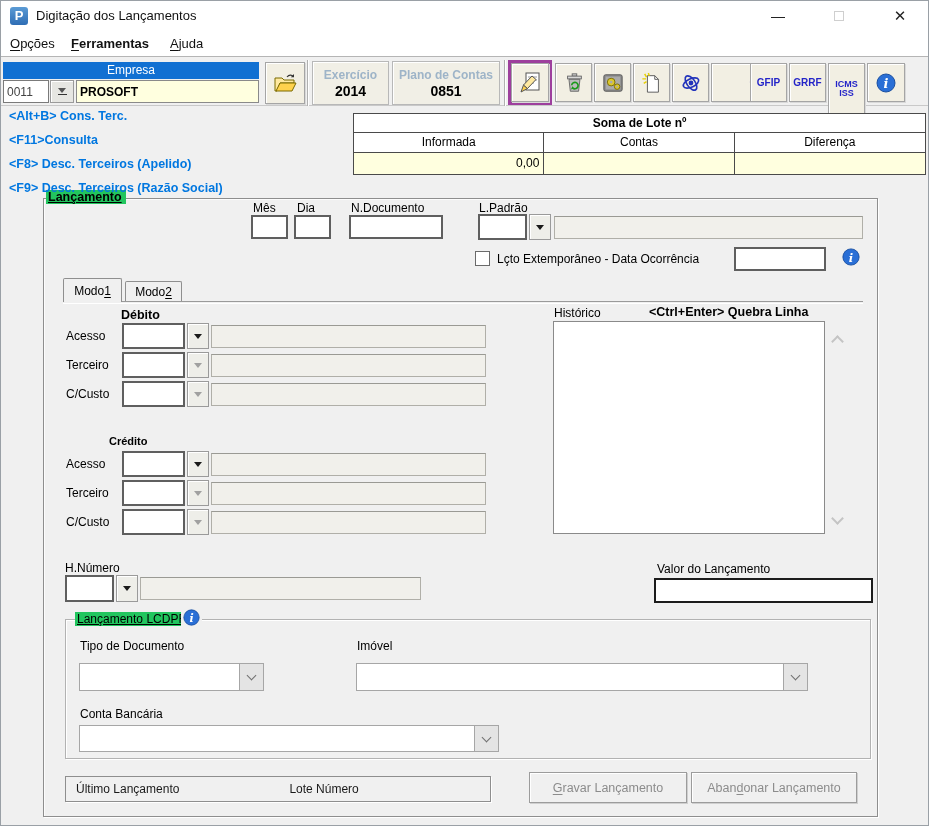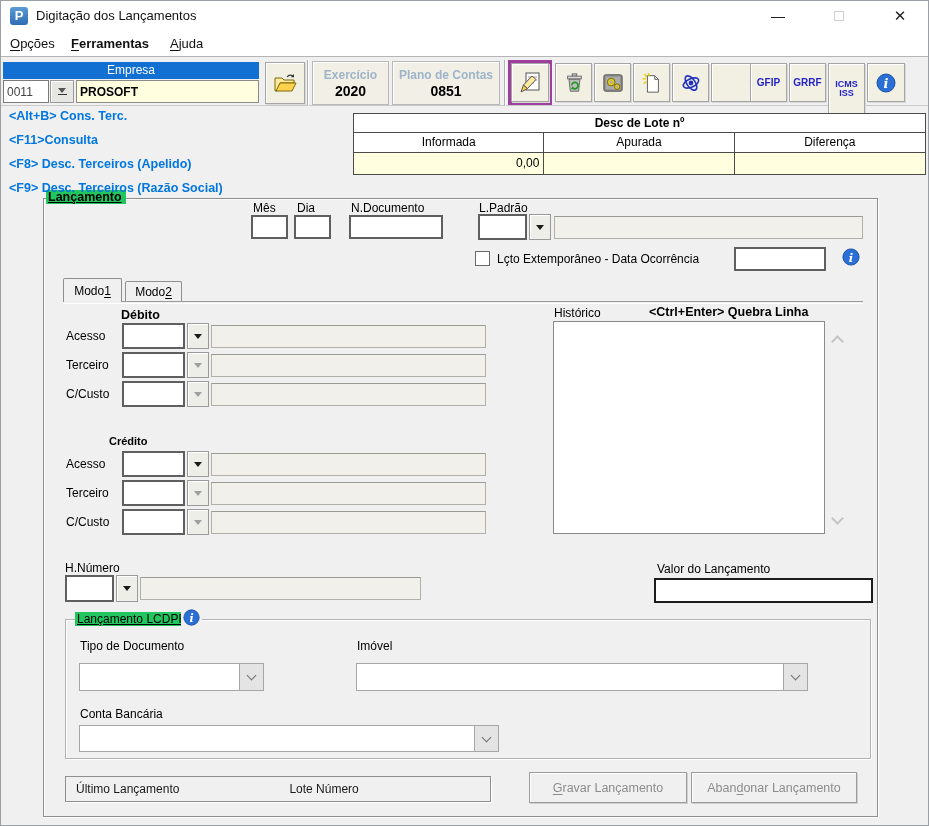--- a/index.html
+++ b/index.html
@@ -137,21 +137,21 @@
         <path d="M7 10h16l-4 8H3z" fill="#ffd24d" stroke="#7a6a00" stroke-width="1"></path>
         <path d="M14 4c2-2.5 5-2.5 6-.5" fill="none" stroke="#333" stroke-width="1.2"></path>
         <path d="M21 1v3.2h-3.2z" fill="#333"></path>
       </svg>
     </div>
 
     <div class="abs groove-v" style="left:306px; top:3px; height:46px;"></div>
 
     <div class="abs panel-lbl" style="left:311px; top:4px; width:77px; height:44px;">
       <span class="cap">Exercício</span>
-      <span class="val">2020</span>
+      <span class="val">2014</span>
     </div>
     <div class="abs panel-lbl" style="left:391px; top:4px; width:108px; height:44px;">
       <span class="cap">Plano de Contas</span>
       <span class="val">0851</span>
     </div>
 
     <div class="abs groove-v" style="left:503px; top:3px; height:46px;"></div>
 
     <div class="abs hl-purple" style="left:507px; top:3px; width:44px; height:45px;">
       <div class="tbtn" style="width:100%; height:100%;">
@@ -216,24 +216,24 @@
       </svg>
     </div>
   </div>
 
   <div class="abs link" style="left:8px; top:108px;">&lt;Alt+B&gt; Cons. Terc.</div>
   <div class="abs link" style="left:8px; top:132px;">&lt;F11&gt;Consulta</div>
   <div class="abs link" style="left:8px; top:156px;">&lt;F8&gt; Desc. Terceiros (Apelido)</div>
   <div class="abs link" style="left:8px; top:180px; z-index:4;">&lt;F9&gt; Desc. Terceiros (Razão Social)</div>
 
   <div class="abs soma">
-    <div class="soma-title">Desc de Lote nº</div>
+    <div class="soma-title">Soma de Lote nº</div>
     <div class="soma-row" style="border-bottom:1px solid #4a4a4a;">
       <div class="soma-cell">Informada</div>
-      <div class="soma-cell">Apurada</div>
+      <div class="soma-cell">Contas</div>
       <div class="soma-cell">Diferença</div>
     </div>
     <div class="soma-row">
       <div class="soma-cell soma-val">0,00</div>
       <div class="soma-cell soma-val"></div>
       <div class="soma-cell soma-val"></div>
     </div>
   </div>
 
   <div class="abs groupbox" style="left:42px; top:197px; width:835px; height:619px;"></div>

